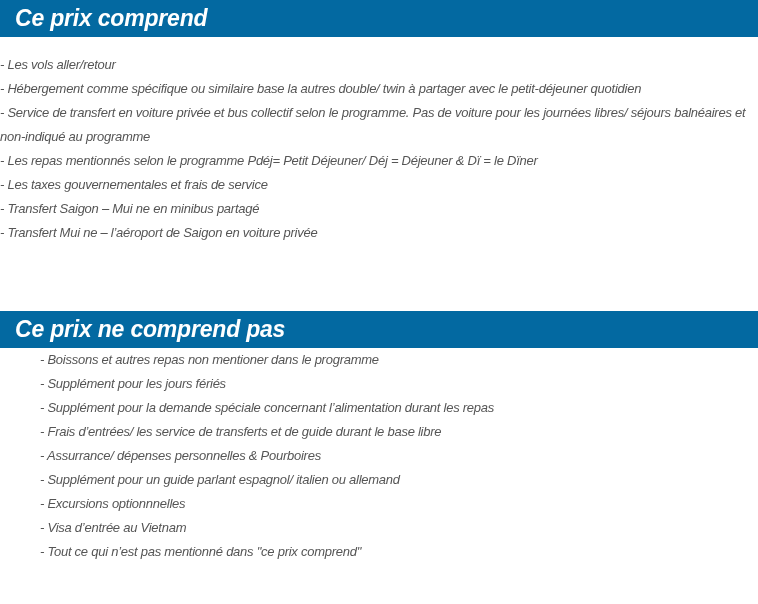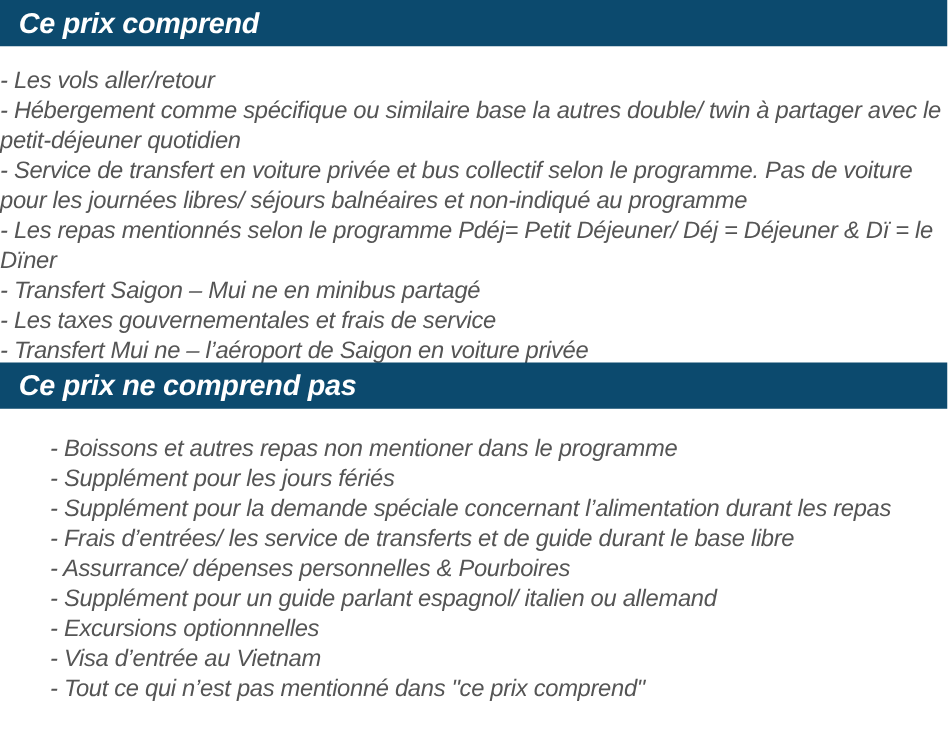--- a/index.html
+++ b/index.html
@@ -11,63 +11,63 @@
     }
     body {
       font-family: "Liberation Sans", "DejaVu Sans", sans-serif;
       position: relative;
     }
     .section-header {
       position: absolute;
       left: 0;
       width: 758px;
       height: 37px;
-      background: #0c4a6e;
+      background: #0369a1;
       color: #ffffff;
       font-style: italic;
       font-weight: bold;
       font-size: 23px;
       line-height: 37px;
       padding-left: 15px;
       letter-spacing: -0.2px;
     }
     #header-included { top: 0; }
-    #header-excluded { top: 290px; }
+    #header-excluded { top: 311px; }
 
     .item-list {
       position: absolute;
       left: 0;
       width: 758px;
       list-style: none;
     }
     #list-included { top: 53px; }
     #list-excluded { top: 348px; padding-left: 40px; }
 
     .item-list li {
       font-style: italic;
-      font-size: 19px;
+      font-size: 13px;
       line-height: 24px;
       color: #555555;
       white-space: normal;
       letter-spacing: -0.25px;
       padding-right: 4px;
     }
   </style>
 </head>
 <body>
 
 <h2 id="header-included" class="section-header">Ce prix comprend</h2>
 
 <ul id="list-included" class="item-list">
   <li>- Les vols aller/retour</li>
   <li>- Hébergement comme spécifique ou similaire base la autres double/ twin à partager avec le petit-déjeuner quotidien</li>
   <li>- Service de transfert en voiture privée et bus collectif selon le programme. Pas de voiture pour les journées libres/ séjours balnéaires et non-indiqué au programme</li>
   <li>- Les repas mentionnés selon le programme Pdéj= Petit Déjeuner/ Déj = Déjeuner &amp; Dï = le Dïner</li>
+  <li>- Les taxes gouvernementales et frais de service</li>
   <li>- Transfert Saigon – Mui ne en minibus partagé</li>
-  <li>- Les taxes gouvernementales et frais de service</li>
   <li>- Transfert Mui ne – l’aéroport de Saigon en voiture privée</li>
 </ul>
 
 <h2 id="header-excluded" class="section-header">Ce prix ne comprend pas</h2>
 
 <ul id="list-excluded" class="item-list">
   <li>- Boissons et autres repas non mentioner dans le programme</li>
   <li>- Supplément pour les jours fériés</li>
   <li>- Supplément pour la demande spéciale concernant l’alimentation durant les repas</li>
   <li>- Frais d’entrées/ les service de transferts et de guide durant le base libre</li>

